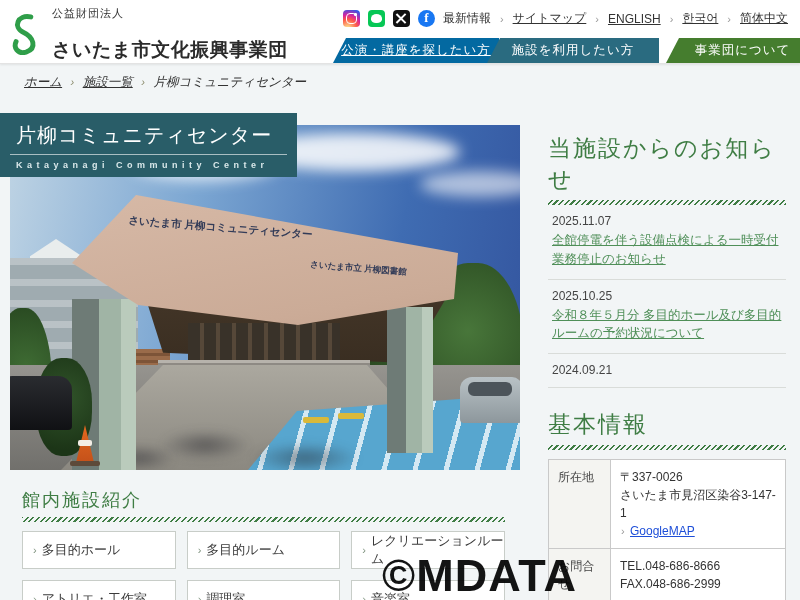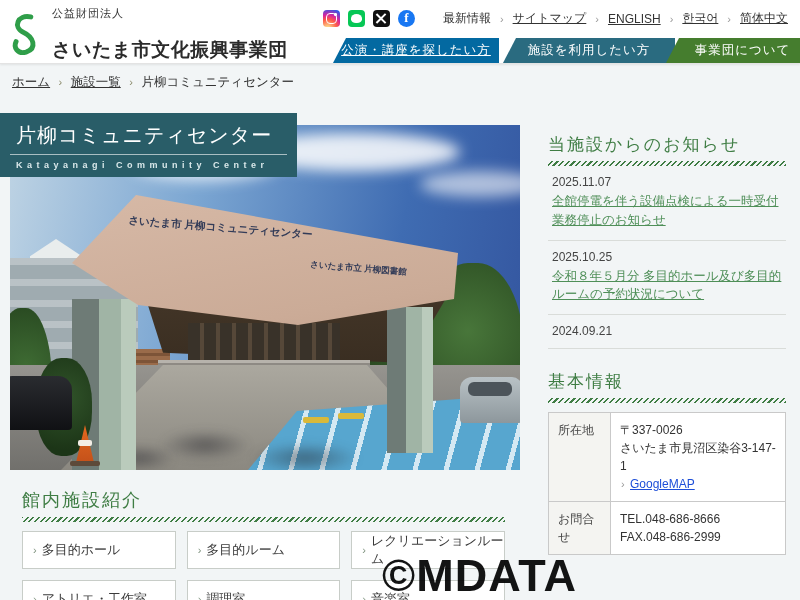--- a/index.html
+++ b/index.html
@@ -21,33 +21,33 @@
   .ig i { position:absolute; inset:3px; border:1.6px solid #fff; border-radius:4px; }
   .ig b { position:absolute; right:3px; top:3px; width:2.5px; height:2.5px; background:#fff; border-radius:50%; }
   .line { background:#06c755; }
   .line i { position:absolute; left:3px; top:4px; width:11px; height:8.5px; background:#fff; border-radius:50% 50% 45% 45%; }
   .xx { background:#111; border-radius:4px; }
   .xx i,.xx b { position:absolute; left:7.5px; top:2px; width:2.2px; height:13px; background:#fff; transform:rotate(45deg); }
   .xx b { transform:rotate(-45deg); }
   .fb { background:#1877f2; border-radius:50%; color:#fff; font-weight:bold; font-size:13px;
         text-align:center; line-height:16px; font-family:"Liberation Serif",serif; }
   .util-link { font-size:12px; color:#333; text-decoration:underline; cursor:pointer; white-space:nowrap; }
-  .util-link.nound { text-decoration:none; margin-left:20px; }
+  .util-link.nound { text-decoration:none; margin-left:0; }
   .chev { color:#999; font-size:11px; margin:0 1px; }
 
   .nav-tabs { position:absolute; left:0; top:38px; width:800px; height:25px; }
   .tab { position:absolute; height:25px; color:#fff; font-size:12.5px; letter-spacing:1px;
          display:flex; align-items:center; justify-content:center;
          clip-path:polygon(13px 0, 100% 0, 100% 100%, 0 100%); cursor:pointer; }
   .tab1 { left:333px; width:166px; z-index:1; }
-  .tab2 { left:503px; width:172px; z-index:2; }
+  .tab2 { left:487px; width:172px; z-index:2; }
   .tab3 { left:666px; width:153px; z-index:3; }
 
   
-  .breadcrumb { position:absolute; left:12px; top:74px; font-size:12.5px; color:#333; z-index:5; }
+  .breadcrumb { position:absolute; left:24px; top:74px; font-size:12.5px; color:#333; z-index:5;font-style:italic; }
   .breadcrumb .bc-link { text-decoration:underline; cursor:pointer; color:#333; }
   .breadcrumb .chev { margin:0 5px; color:#8a8a6a; }
 
   
   .banner { position:absolute; left:0; top:113px; width:297px; height:64px; background:#295d68; z-index:12; }
   .banner-title { color:#fff; font-size:20px; letter-spacing:1px; padding:9px 14px 5px 16px; white-space:nowrap; }
   .banner-hr { border-top:1px solid rgba(255,255,255,.6); margin:0 10px; }
   .banner-sub { color:#d9e8ea; font-size:9px; font-weight:bold; letter-spacing:4.5px; padding:5px 0 0 16px; }
 
   
@@ -115,21 +115,21 @@
   
   .facilities { position:absolute; left:22px; top:488px; width:483px; z-index:4; }
   .facilities .sec-head { font-size:18px; }
   .fac-grid { margin-top:9px; display:grid; grid-template-columns:repeat(3,1fr); gap:11px; }
   .fac-box { background:#fff; border:1px solid #c8cdc8; height:38px; display:flex; align-items:center;
              padding-left:9px; font-size:13px; color:#3a3a3a; cursor:pointer; }
   .fac-box .chev { color:#7d917d; margin-right:5px; }
 
   
   .sidebar { position:absolute; left:548px; top:133px; width:238px; z-index:4; }
-  .sidebar .sec-head { font-size:17px; }
+  .sidebar .sec-head { font-size:23px; }
   .news-item { padding:9px 0 10px 4px; border-bottom:1px solid #d9dcd9; }
   .news-date { font-size:12px; color:#444; }
   .news-link { display:block; margin-top:3px; font-size:12.5px; line-height:1.5; color:#4f8f58;
                text-decoration:underline; cursor:pointer; }
   .info-head { margin-top:21px; }
   .info-table { margin-top:9px; width:100%; border-collapse:collapse; font-size:12px; color:#333; background:#fff; }
   .info-table td { border:1px solid #c9c9c9; padding:8px 9px; vertical-align:top; line-height:1.5; }
   .info-table td.lbl { background:#f4f4f1; width:62px; color:#444; }
   .cell-link { color:#1d4ed8; text-decoration:underline; cursor:pointer;text-align:right; }
   .cell-link-row .chev { color:#999; margin-right:2px; }

